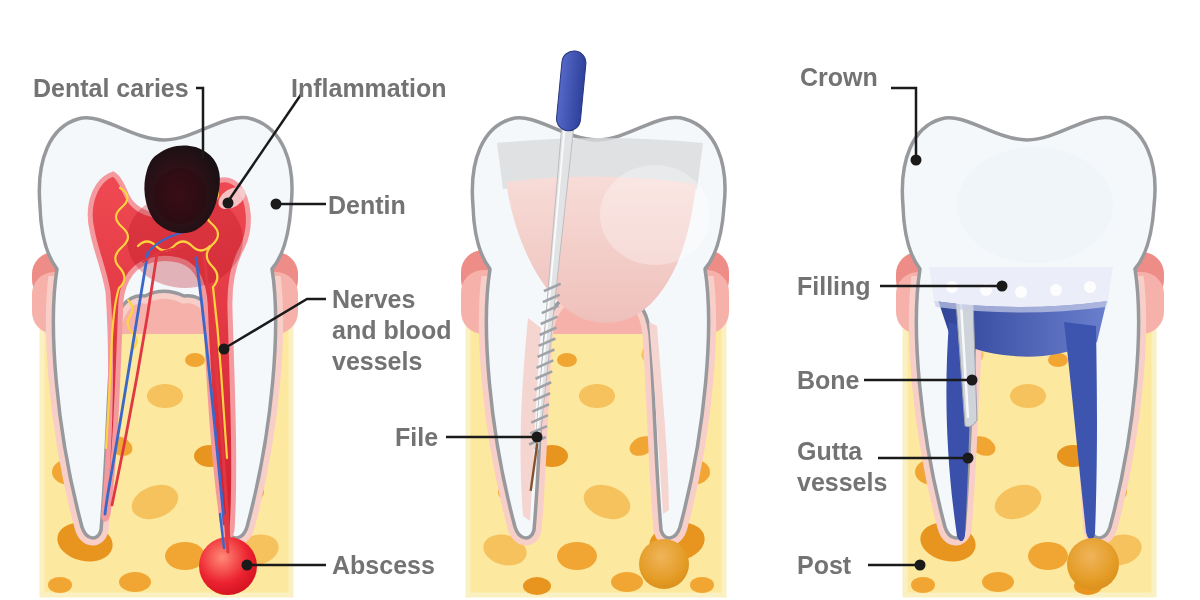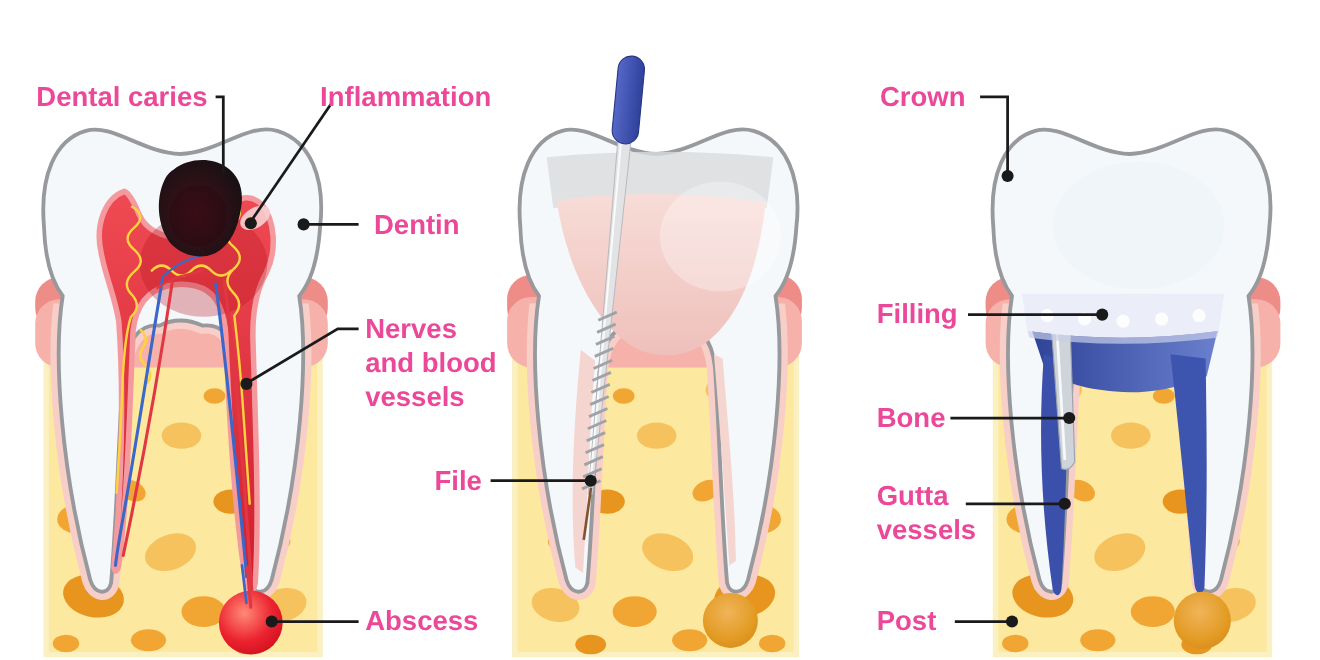--- a/index.html
+++ b/index.html
@@ -1,19 +1,19 @@
 <!DOCTYPE html>
 <html><head>
 <meta charset="utf-8">
 <style>
   html,body{margin:0;padding:0;background:#fff;}
   .stage{position:relative;width:1200px;height:600px;background:#fff;overflow:hidden;
          font-family:"Liberation Sans",sans-serif;}
   .stage svg{position:absolute;left:0;top:0;}
-  .lbl{position:absolute;font-size:25px;font-weight:600;color:#ec4899;
+  .lbl{position:absolute;font-size:25px;font-weight:600;color:#737373;
        white-space:nowrap;line-height:30px;}
   .lbl.multi{white-space:normal;}
   .lbl.multi span{display:block;line-height:31px;}
 </style>
 </head>
 <body>
 
 <div class="stage">
 
 <svg width="1200" height="600" viewBox="0 0 1200 600">
@@ -249,29 +249,29 @@
     <circle cx="916" cy="160" r="5.5"></circle>
     <circle cx="1002" cy="286" r="5.5"></circle>
     <circle cx="972" cy="380" r="5.5"></circle>
     <circle cx="968" cy="458" r="5.5"></circle>
     <circle cx="920" cy="565" r="5.5"></circle>
   </g>
 </svg>
 
 <div class="lbl" style="left:33px;top:73px">Dental caries</div>
 <div class="lbl" style="left:291px;top:73px">Inflammation</div>
-<div class="lbl" style="left:340px;top:190px">Dentin</div>
+<div class="lbl" style="left:328px;top:190px">Dentin</div>
 <div class="lbl" style="left:332px;top:550px">Abscess</div>
 <div class="lbl multi" style="left:332px;top:284px">
   <span>Nerves</span>
   <span>and blood</span>
   <span>vessels</span>
 </div>
 <div class="lbl" style="left:395px;top:422px">File</div>
-<div class="lbl" style="left:800px;top:73px">Crown</div>
+<div class="lbl" style="left:800px;top:62px">Crown</div>
 <div class="lbl" style="left:797px;top:271px">Filling</div>
 <div class="lbl" style="left:797px;top:365px">Bone</div>
 <div class="lbl multi" style="left:797px;top:436px">
   <span>Gutta</span>
   <span>vessels</span>
 </div>
 <div class="lbl" style="left:797px;top:550px">Post</div>
 
 </div>
 

